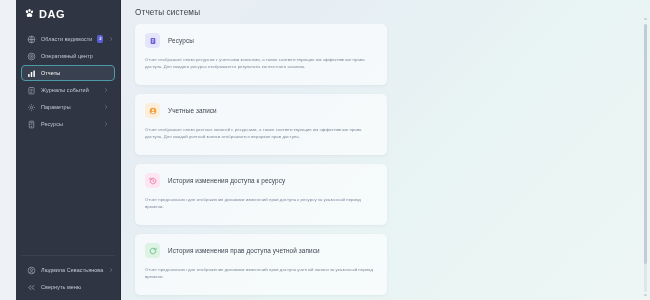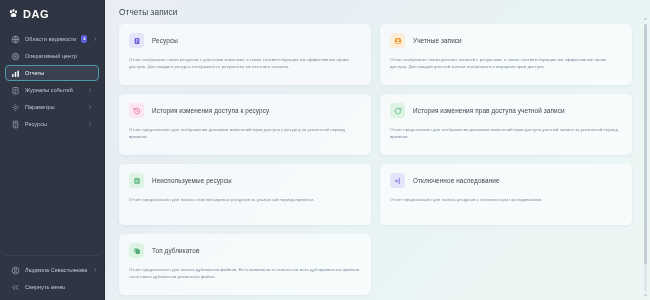--- a/index.html
+++ b/index.html
@@ -11,20 +11,21 @@
     -webkit-font-smoothing:antialiased;
   }
 
   
   #sidebar {
     width:105px; height:300px; flex:0 0 105px;
     background:#2f3542;
     display:flex; flex-direction:column;
     position:relative;
     border-right:1px solid #262b36;
+    margin-left:16px;
   }
   .brand {
     height:21px; display:flex; align-items:center; gap:4px;
     padding:0 8px; margin-top:3px;
   }
   .brand-mark { width:11px; height:11px; flex:0 0 11px; position:relative; }
   .brand-mark svg { display:block; }
   .brand-text {
     color:#ffffff; font-size:11px; font-weight:700; letter-spacing:.6px;
   }
@@ -242,21 +243,21 @@
         </svg>
       </span>
       <span class="nav-label">Свернуть меню</span>
     </div>
   </div>
 
 </aside>
 
 <section id="main">
 
-  <h1 class="page-title">Отчеты записи</h1>
+  <h1 class="page-title">Отчеты системы</h1>
 
   <div class="cards-scroll">
     <div class="cards">
 
       <div class="card">
         <div class="card-head">
           <span class="card-icon" style="background:#e6e4fb">
             <svg width="8" height="8" viewBox="0 0 24 24" fill="none" stroke="#6c63d8" stroke-width="2">
               <rect x="5" y="3" width="14" height="18" rx="2" fill="#6c63d8" stroke="none"></rect>
               <path d="M9 8h6M9 12h6M9 16h3" stroke="#ffffff" stroke-width="2"></path>

